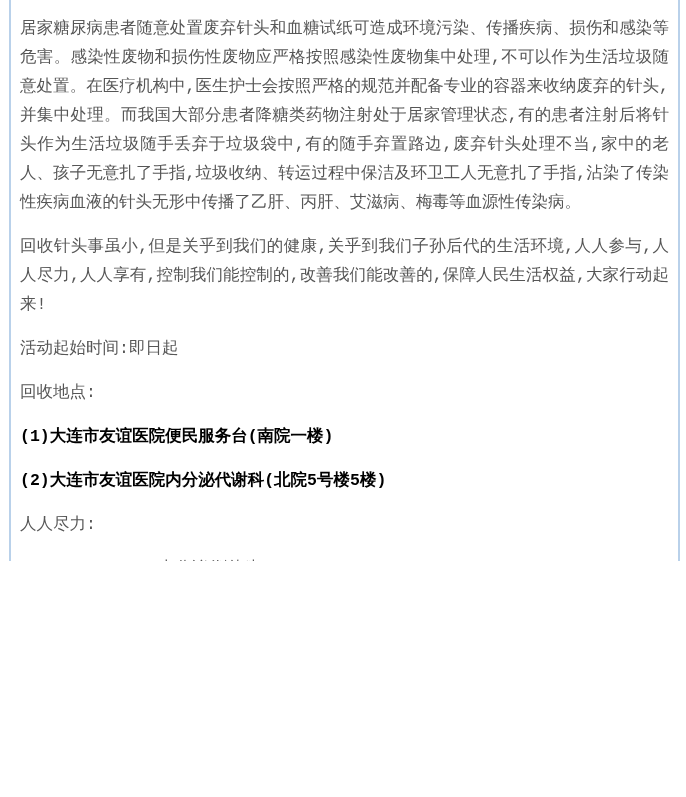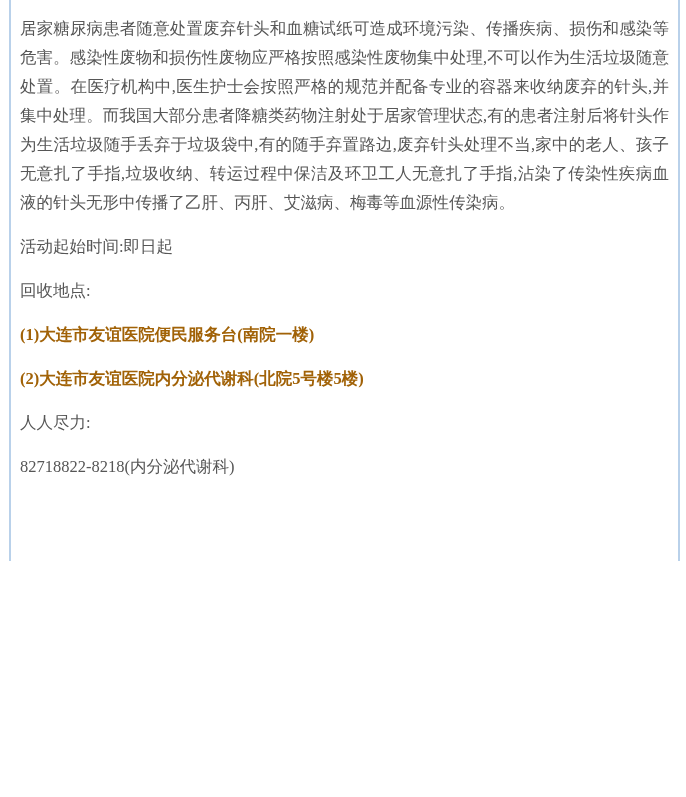--- a/index.html
+++ b/index.html
@@ -7,21 +7,21 @@
     padding: 0;
     background: #ffffff;
     width: 686px;
   }
   .page {
     position: relative;
     width: 686px;
     height: 561px;
     background: #ffffff;
     overflow: hidden;
-    font-family: Liberation Serif, serif;
+    font-family: Liberation Mono, monospace;
   }
   .content-box {
     position: absolute;
     left: 9px;
     top: -4px;               
     width: 671px;
     height: 791px;
     box-sizing: border-box;
     background: #ffffff;
     border: 2px solid #b9d1ea;
@@ -31,30 +31,31 @@
   .content-box p {
     margin: 15px 0;
     font-size: 16.5px;
     line-height: 29px;
     color: #565656;
     text-align: justify;
     word-break: break-all;
   }
   .content-box p.bold {
     font-weight: bold;
-    color: #a16207;
+    color: #000000;
   }
 </style>
 </head>
 <body>
 
 <div class="page">
   <div class="content-box">
     <p>居家糖尿病患者随意处置废弃针头和血糖试纸可造成环境污染、传播疾病、损伤和感染等危害。感染性废物和损伤性废物应严格按照感染性废物集中处理,不可以作为生活垃圾随意处置。在医疗机构中,医生护士会按照严格的规范并配备专业的容器来收纳废弃的针头,并集中处理。而我国大部分患者降糖类药物注射处于居家管理状态,有的患者注射后将针头作为生活垃圾随手丢弃于垃圾袋中,有的随手弃置路边,废弃针头处理不当,家中的老人、孩子无意扎了手指,垃圾收纳、转运过程中保洁及环卫工人无意扎了手指,沾染了传染性疾病血液的针头无形中传播了乙肝、丙肝、艾滋病、梅毒等血源性传染病。</p>
 
+    <p>回收针头事虽小,但是关乎到我们的健康,关乎到我们子孙后代的生活环境,人人参与,人人尽力,人人享有,控制我们能控制的,改善我们能改善的,保障人民生活权益,大家行动起来!</p>
 
     <p>活动起始时间:即日起</p>
 
     <p>回收地点:</p>
 
     <p class="bold">(1)大连市友谊医院便民服务台(南院一楼)</p>
 
     <p class="bold">(2)大连市友谊医院内分泌代谢科(北院5号楼5楼)</p>
 
 

